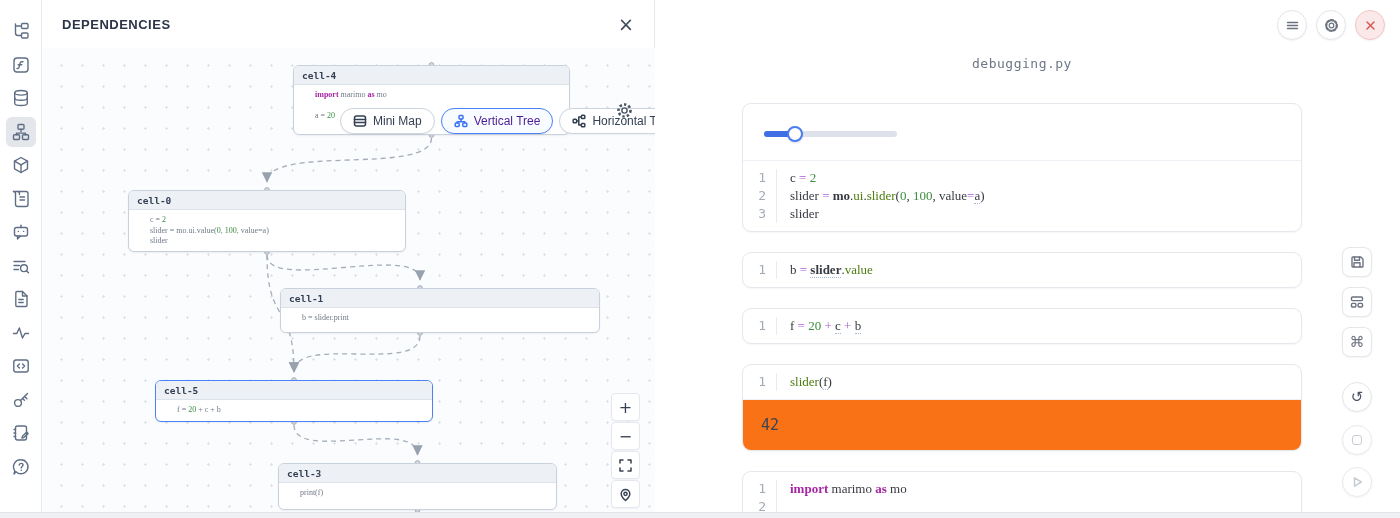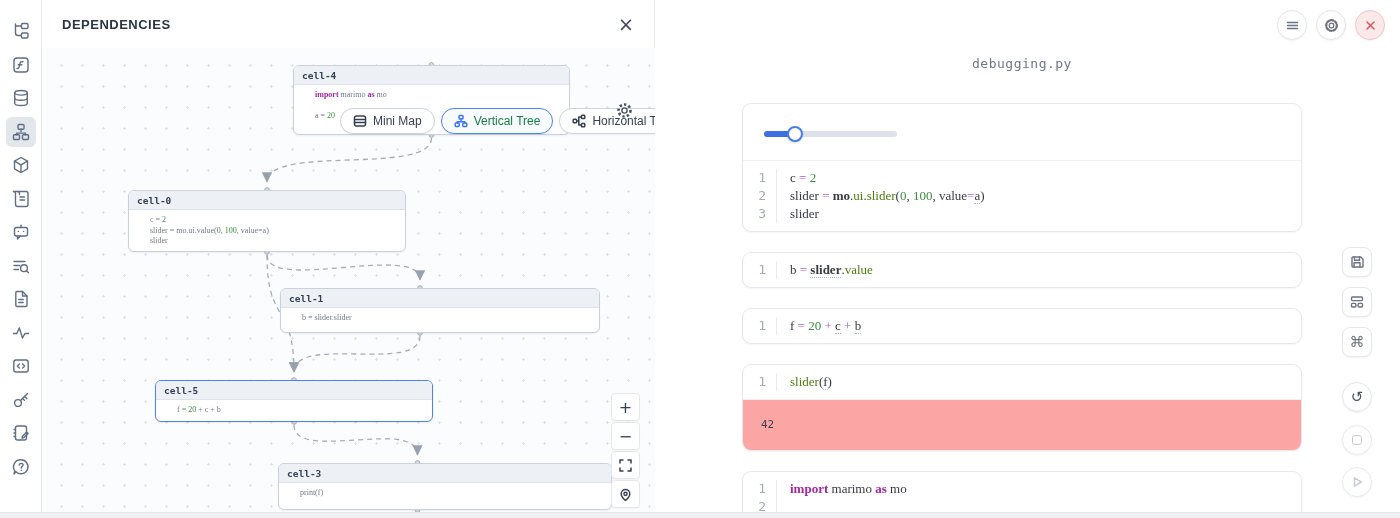--- a/index.html
+++ b/index.html
@@ -38,21 +38,21 @@
   .node.selected { border:1.5px solid #4c82f7; }
   .node .code { font-size:8px; line-height:10.5px; color:#707a88; white-space:pre; }
   .node .tk-f, .node .tk-o, .node .tk-v, .node .tk-b { color:inherit; font-weight:normal; }
 
   .graph-toolbar { position:absolute; left:298px; top:16px; display:flex; gap:6px; z-index:5;margin-top:44px; }
   .gbtn { height:26px; display:flex; align-items:center; gap:6px; padding:0 12px;
     background:#fff; border:1px solid #ccd4de; border-radius:14px; font-size:12px; font-weight:500;
     color:#333f52; cursor:pointer; box-shadow:0 1px 2px rgba(16,24,40,.05); white-space:nowrap; }
   .gbtn svg { width:14px; height:14px; stroke:#333f52; fill:none; stroke-width:1.5;
     stroke-linecap:round; stroke-linejoin:round; }
-  .gbtn.active { border:1.5px solid #4c82f7; color:#15803d; background:#f8fbff; }
+  .gbtn.active { border:1.5px solid #4c82f7; color:#4c1d95; background:#f8fbff; }
   .gbtn.active svg { stroke:#3b74f2; }
 
   .graph-gear { position:absolute; right:22px; top:54px; z-index:5; background:none; border:none;
     cursor:pointer; }
   .gear-svg { width:17px; height:17px; }
 
   .graph-controls { position:absolute; left:569px; top:345px; width:30px; display:flex;
     flex-direction:column; gap:1px; z-index:5; }
   .ctrl-btn { width:29px; height:28px; background:#fff; border:1px solid #e4e8ee; border-radius:4px;
     display:flex; align-items:center; justify-content:center; cursor:pointer; color:#374151;
@@ -86,22 +86,22 @@
   .gutter-rule { border-right:1px solid #e8ebef; }
   .code { font-family:Liberation Serif, serif; font-size:13px; line-height:18px;
     color:#383a42; white-space:pre; padding-left:13px; }
   .tk-k { color:#a626a4; font-weight:bold; }
   .tk-n { color:#3c8c40; }
   .tk-f { color:#4d7c0f; }
   .tk-o { color:#a85fd1; }
   .tk-b { font-weight:bold; }
   .tk-u { border-bottom:1.5px dotted #9db9dd; }
   .tk-ub { font-weight:bold; border-bottom:1.5px dotted #9db9dd; }
-  .cell-console { border-top:1px solid #eceff3; background:#fca5a5; padding:16px 18px;
-    font-family:"DejaVu Sans Mono", monospace; font-size:11px; color:#3a4352; line-height:18px; }
+  .cell-console { border-top:1px solid #eceff3; background:#f97316; padding:16px 18px;
+    font-family:"DejaVu Sans Mono", monospace; font-size:15px; color:#3a4352; line-height:18px; }
 
   
   .slider-track { position:absolute; left:21px; top:27px; width:133px; height:6px;
     background:#dde1ea; border-radius:3px; }
   .slider-fill { position:absolute; left:0; top:0; height:6px; width:34px; background:#3e6fe3;
     border-radius:3px; }
   .slider-handle { position:absolute; left:44px; top:22px; width:16px; height:16px;
     border-radius:50%; background:#fff; border:2px solid #4a7cf0;
     box-shadow:0 1px 2px rgba(16,24,40,.15); cursor:pointer; }
 
@@ -327,30 +327,30 @@
         <div class="node-header">cell-0</div>
         <div class="node-body">
           <div class="code"><span class="tk-v">c </span><span class="tk-o">=</span><span class="tk-n"> 2</span></div>
           <div class="code"><span class="tk-v">slider </span><span class="tk-o">=</span><span class="tk-v"> mo.ui.value(</span><span class="tk-n">0</span><span class="tk-v">, </span><span class="tk-n">100</span><span class="tk-v">, value</span><span class="tk-o">=</span><span class="tk-v">a)</span></div>
           <div class="code"><span class="tk-v">slider</span></div>
         </div>
       </div>
       <div class="node" style="left: 238px; top: 240px; width: 320px; height: 45px;">
         <div class="node-header">cell-1</div>
         <div class="node-body">
-          <div class="code"><span class="tk-v">b </span><span class="tk-o">=</span><span class="tk-v"> slider.slider</span></div>
+          <div class="code"><span class="tk-v">b </span><span class="tk-o">=</span><span class="tk-v"> slider.print</span></div>
         </div>
       </div>
       <div class="node selected" style="left: 113px; top: 332px; width: 278px; height: 42px;">
         <div class="node-header">cell-5</div>
         <div class="node-body">
           <div class="code"><span class="tk-v">f </span><span class="tk-o">=</span><span class="tk-n"> 20</span><span class="tk-o"> + </span><span class="tk-v">c</span><span class="tk-o"> + </span><span class="tk-v">b</span></div>
         </div>
       </div>
-      <div class="node" style="left: 236px; top: 415px; width: 334px; height: 47px;">
+      <div class="node" style="left: 236px; top: 415px; width: 279px; height: 47px;">
         <div class="node-header">cell-3</div>
         <div class="node-body">
           <div class="code"><span class="tk-v">print(f)</span></div>
         </div>
       </div>
     </div>
 </section>
 
 <section class="main">
   <div class="top-actions">

